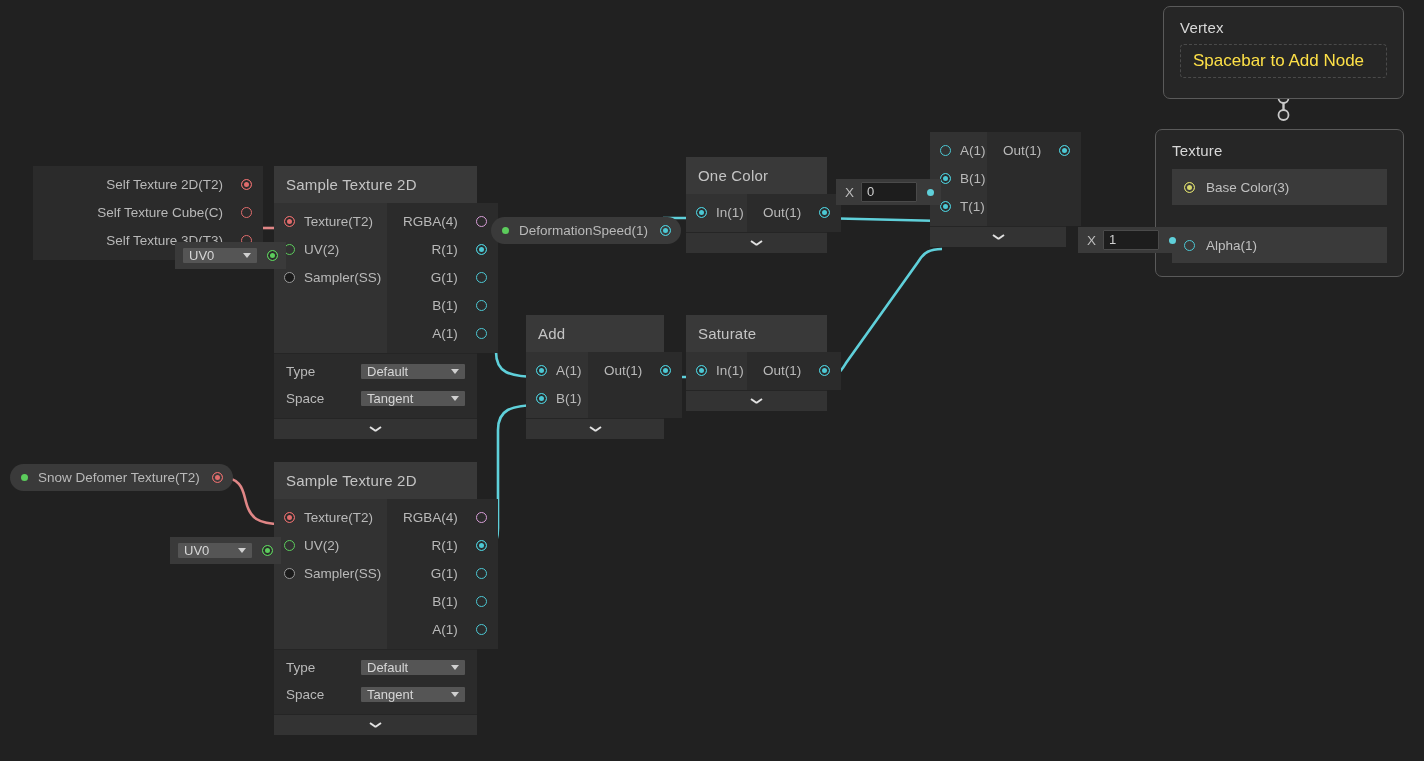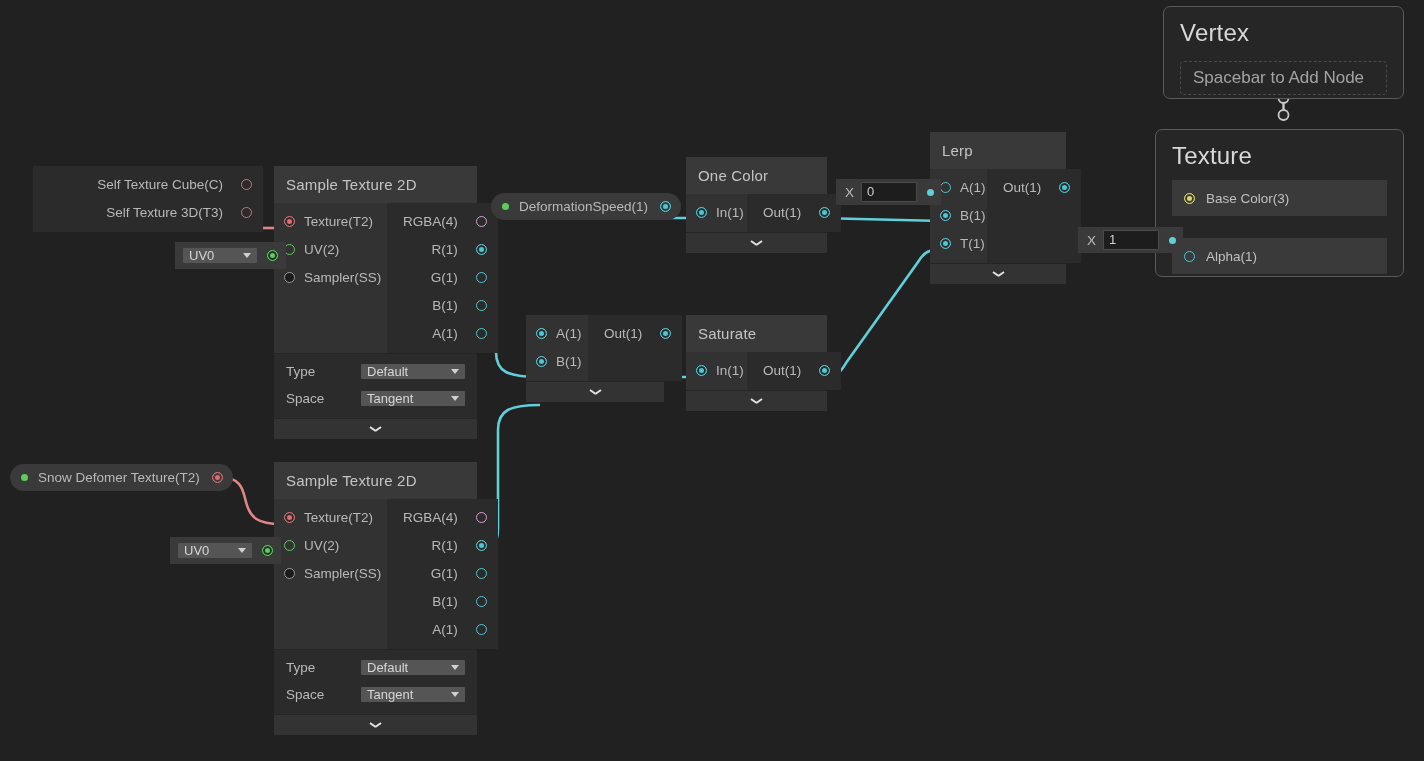--- a/index.html
+++ b/index.html
@@ -184,34 +184,34 @@
   
   .stack {
     position: absolute;
     background: #262626;
     border: 1px solid #5a5a5a;
     border-radius: 7px;
     z-index: 10;
     box-sizing: border-box;
   }
   .stack-title {
-    font-size: 24px;
+    font-size: 15px;
     color: #d8d8d8;
     padding: 12px 0 6px 16px;
     letter-spacing: .2px;
   }
   .ghost-slot {
-    margin: 8px 16px 14px 16px;
+    margin: 2px 16px 14px 16px;
     border: 1px dashed #4a4a4a;
     border-radius: 4px;
     height: 32px;
     display: flex; align-items: center;
     padding-left: 12px;
     font-size: 17px;
-    color: #a3a3a3;
+    color: #fde047;
     text-align: center;
   }
   .block {
     margin: 4px 16px 0 16px;
     background: #3a3a3a;
     height: 36px;
     display: flex; align-items: center;
     padding-left: 12px;
     font-size: 13.5px;
     color: #c0c0c0;
@@ -259,20 +259,25 @@
 
     <line x1="1283.5" y1="99" x2="1283.5" y2="114" stroke="#c8c8c8" stroke-width="2.4"></line>
     <circle cx="1283.5" cy="98" r="5" fill="#262626" stroke="#c8c8c8" stroke-width="1.8"></circle>
     <circle cx="1283.5" cy="115" r="5" fill="#262626" stroke="#c8c8c8" stroke-width="1.8"></circle>
   </svg>
 
   <div class="node" style="left:33px; top:166px; width:230px;">
     <div class="ports" style="background:#2b2b2b;">
       <div class="ports-out" style="padding:4px 0 6px 0;">
         <div class="port-row out">
+          <span>Self Texture 2D(T2)</span>
+          <span class="pname"></span>
+          <span class="slot tex filled"></span>
+        </div>
+        <div class="port-row out">
           <span>Self Texture Cube(C)</span>
           <span class="pname"></span>
           <span class="slot tex"></span>
         </div>
         <div class="port-row out">
           <span>Self Texture 3D(T3)</span>
           <span class="pname"></span>
           <span class="slot tex"></span>
         </div>
       </div>
@@ -427,20 +432,21 @@
           <span class="caret-d"></span>
         </span>
       </div>
     </div>
     <div class="expander">
       <span class="chev"></span>
     </div>
   </div>
 
   <div class="node" style="left:526px; top:315px; width:138px;">
+    <div class="node-title">Add</div>
     <div class="ports">
       <div class="ports-in" style="padding:4px 0 6px 0; width:62px;">
         <div class="port-row">
           <span class="slot filled"></span>
           <span class="pname">A(1)</span>
         </div>
         <div class="port-row">
           <span class="slot filled"></span>
           <span class="pname">B(1)</span>
         </div>
@@ -473,21 +479,21 @@
           <span class="pname"></span>
           <span class="slot filled"></span>
         </div>
       </div>
     </div>
     <div class="expander">
       <span class="chev"></span>
     </div>
   </div>
 
-  <div class="pill" style="left:491px; top:193px;">
+  <div class="pill" style="left:491px; top:217px;">
     <span class="dot"></span>
     <span class="ptxt">DeformationSpeed(1)</span>
     <span class="slot filled" style="box-shadow: inset 0 0 0 2px #3a3a3a;"></span>
   </div>
 
   <div class="node" style="left:686px; top:157px; width:141px;">
     <div class="node-title">One Color</div>
     <div class="ports">
       <div class="ports-in" style="padding:4px 0 6px 0; width:61px;">
         <div class="port-row">
@@ -508,21 +514,20 @@
     </div>
   </div>
 
   <div class="mini" style="left:836px; top:179px;">
     <span class="xlab">X</span>
     <span class="numbox">0</span>
     <span class="minidot"></span>
   </div>
 
   <div class="node" style="left:930px; top:132px; width:136px;">
-    <div class="node-title">Lerp</div>
     <div class="ports">
       <div class="ports-in" style="padding:4px 0 6px 0; width:57px;">
         <div class="port-row">
           <span class="slot"></span>
           <span class="pname">A(1)</span>
         </div>
         <div class="port-row">
           <span class="slot filled"></span>
           <span class="pname">B(1)</span>
         </div>

